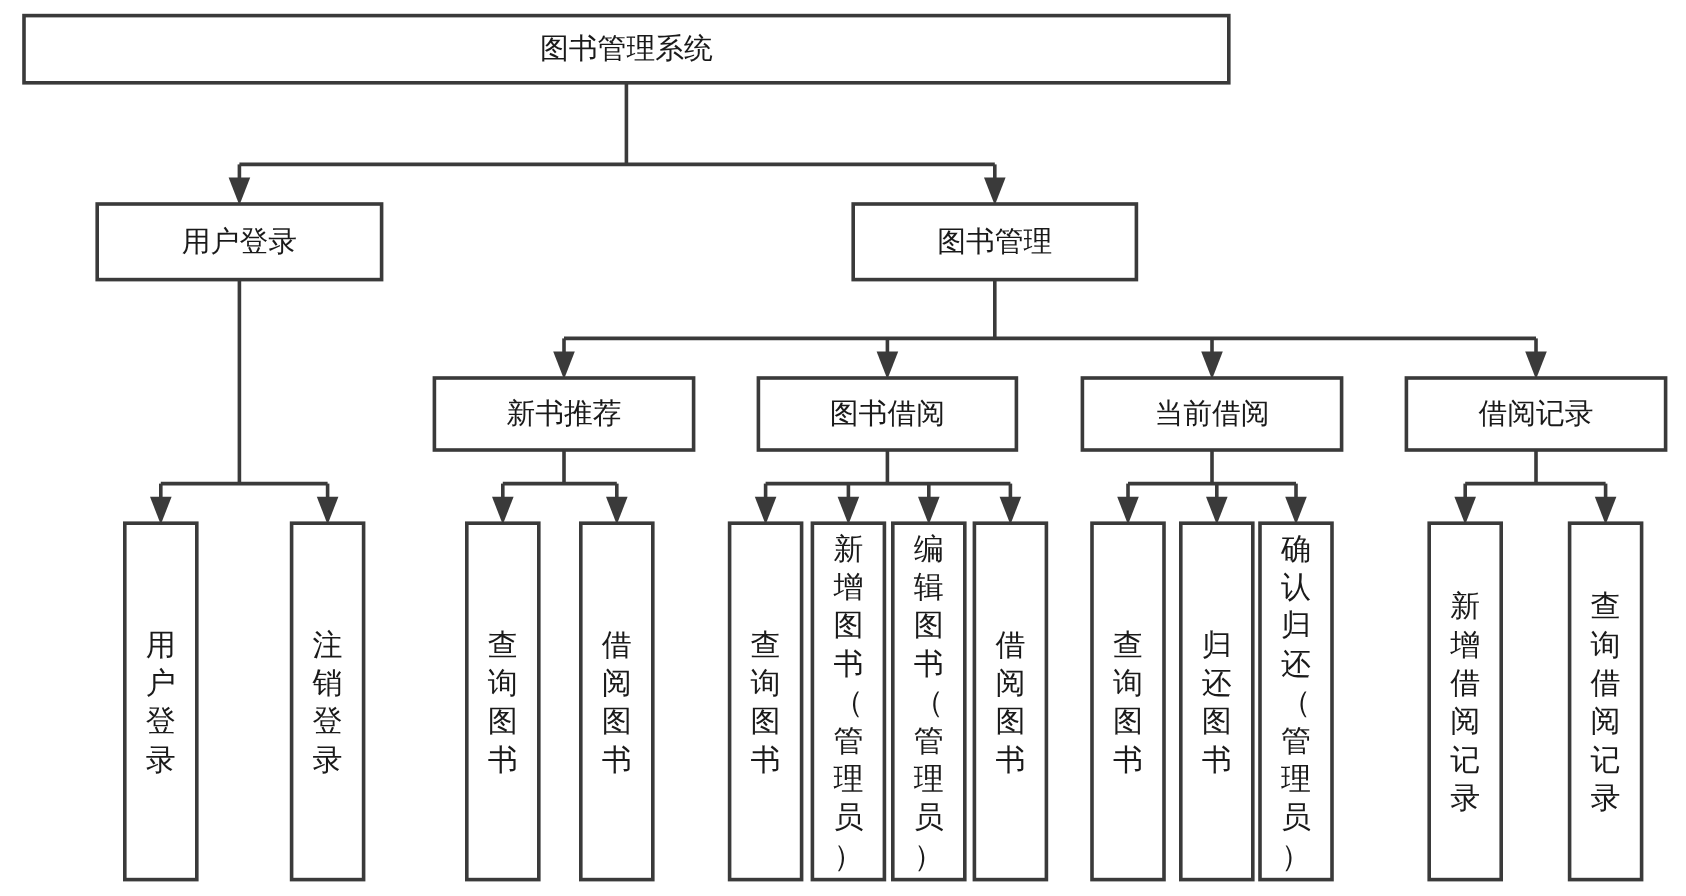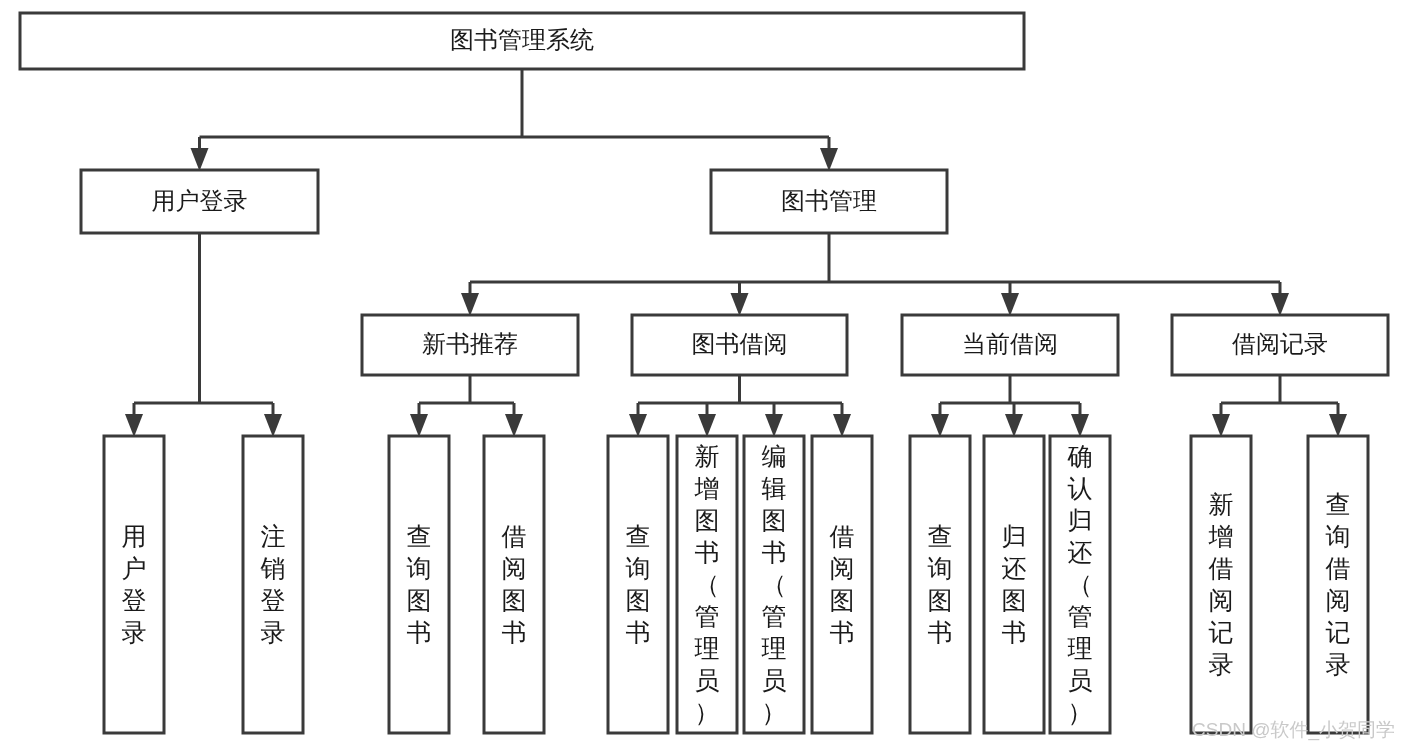--- a/index.html
+++ b/index.html
@@ -153,14 +153,13 @@
         <g>
           <rect class="box-rect" x="1191" y="436" width="60" height="297"></rect>
           <text class="node-label-vert" x="1221" y="513.46"><tspan x="1221" dy="0">新</tspan><tspan x="1221" dy="32">增</tspan><tspan x="1221" dy="32">借</tspan><tspan x="1221" dy="32">阅</tspan><tspan x="1221" dy="32">记</tspan><tspan x="1221" dy="32">录</tspan></text>
         </g>
         <g>
           <rect class="box-rect" x="1308" y="436" width="60" height="297"></rect>
           <text class="node-label-vert" x="1338" y="513.46"><tspan x="1338" dy="0">查</tspan><tspan x="1338" dy="32">询</tspan><tspan x="1338" dy="32">借</tspan><tspan x="1338" dy="32">阅</tspan><tspan x="1338" dy="32">记</tspan><tspan x="1338" dy="32">录</tspan></text>
         </g>
       </g>
   </svg>
-  <div class="watermark">CSDN @软件_小贺同学</div>
 </div>
 
 </body></html>

